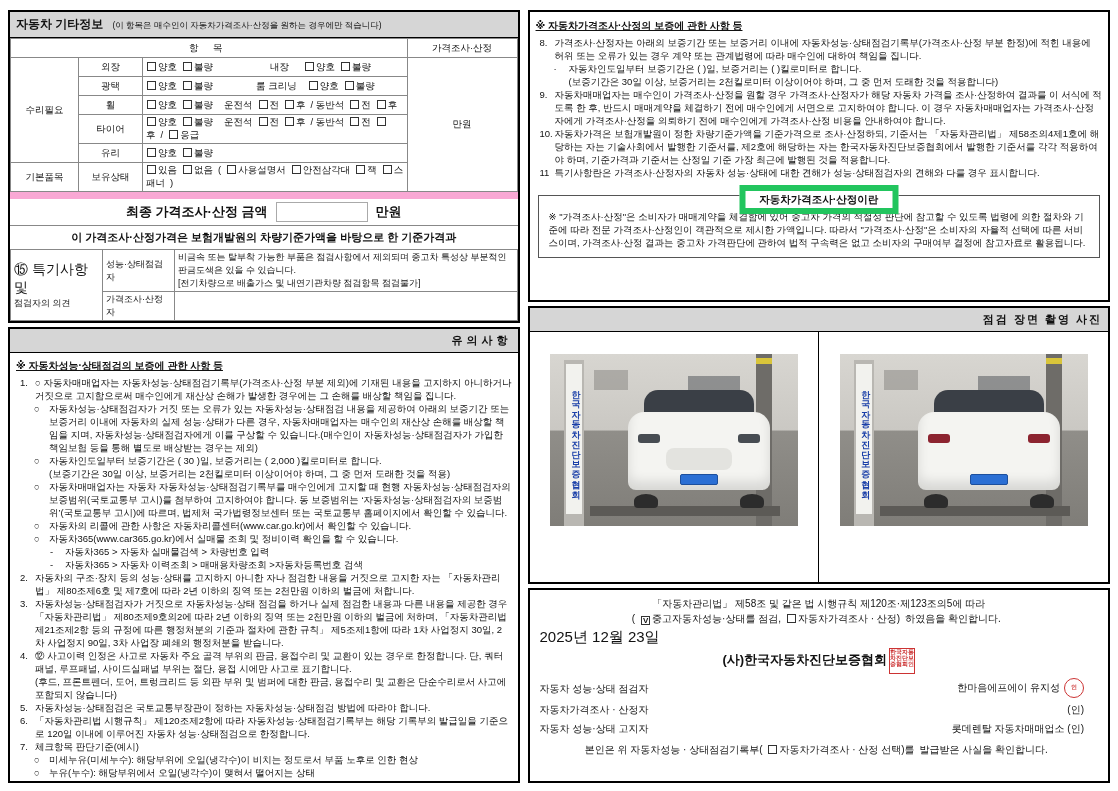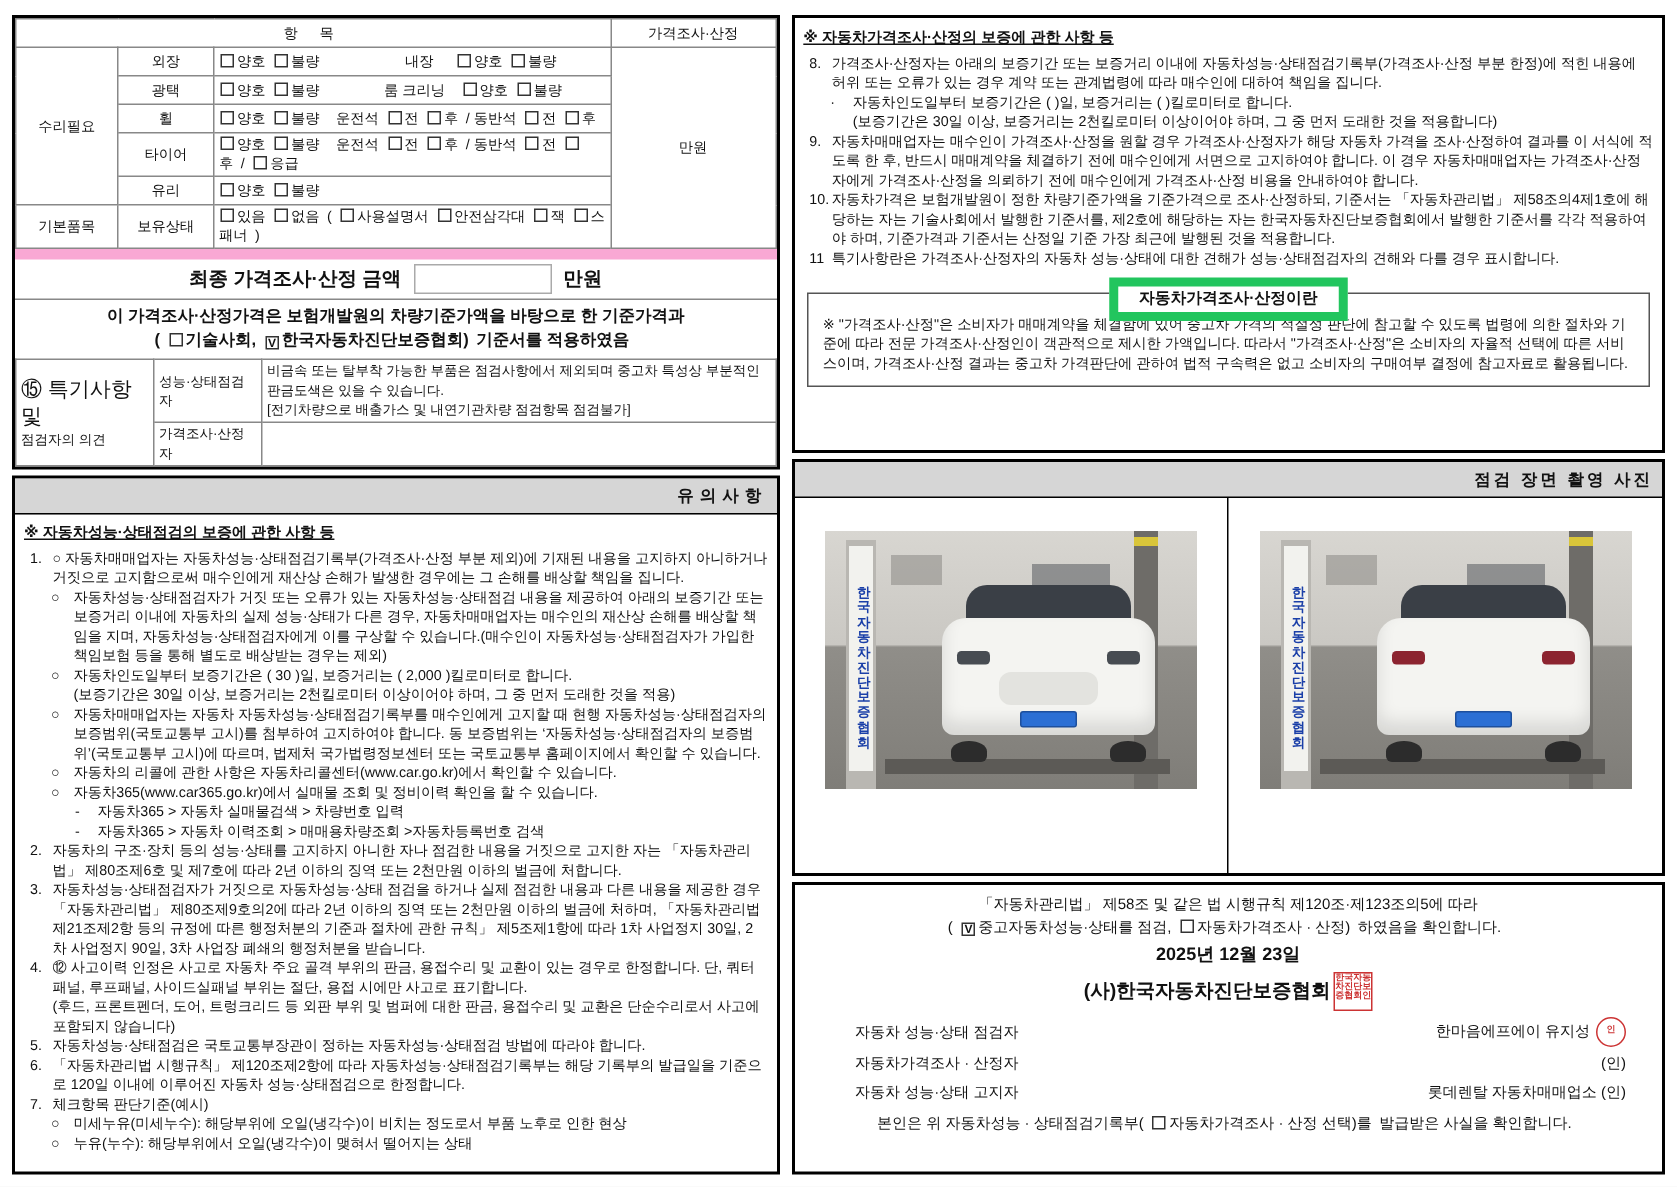--- a/index.html
+++ b/index.html
@@ -60,37 +60,41 @@
   .rear .car-light-l,.rear .car-light-r { background:#8c2430; }
   .car-plate { position:absolute; top:84px; left:52px; width:38px; height:11px; background:#2b6fd4; border-radius:2px; border:1px solid #1d4f9c; }
   .car-wheel-l,.car-wheel-r { position:absolute; bottom:-6px; width:24px; height:14px; background:#2c2c2c; border-radius:50% 50% 4px 4px; }
   .car-wheel-l { left:6px; } .car-wheel-r { right:6px; }
   .bg-prop1 { position:absolute; right:58px; top:22px; width:52px; height:28px; background:#55595f; opacity:.55; }
   .bg-prop2 { position:absolute; left:44px; top:16px; width:34px; height:20px; background:#9a989310; background:#84827d; opacity:.5; }
 
   
   .sig-body { padding:6px 10px 4px 10px; font-size:10px; line-height:15px; flex:1; display:flex; flex-direction:column; }
   .sig-center { text-align:center; }
-  .sig-date { text-align:center; font-weight:bold; font-size:12px; margin-top:3px; }
+  .sig-date { text-align:left; font-weight:normal; font-size:15px; margin-top:3px; }
   .sig-org { text-align:center; font-size:13px; font-weight:bold; margin-top:4px; position:relative; }
   .seal-sq { display:inline-block; width:26px; height:26px; border:1.5px solid #cc3333; color:#cc3333; font-size:6px; line-height:6px; overflow:hidden; vertical-align:middle; margin-left:2px; font-weight:bold; word-break:break-all; }
   .sig-row { display:flex; margin-top:4px; align-items:center; }
-  .sig-row .lbl { width:170px;text-align:center; }
+  .sig-row .lbl { width:170px; }
   .sig-row .val { flex:1; text-align:right; padding-right:14px; }
   .seal-round { display:inline-block; width:20px; height:20px; border:1.5px solid #cc3333; border-radius:50%; color:#cc3333; font-size:6px; line-height:17px; text-align:center; vertical-align:middle; margin-left:4px; overflow:hidden; font-weight:bold; }
   .sig-confirm { text-align:center; margin-top:6px; }
 </style>
 </head>
 <body>
 
 <div class="page">
 
   <div class="col col-left">
 
     <div class="sec">
+      <div class="gbar">
+        <span style="font-size:12px;">자동차 기타정보</span>
+        <span style="font-weight:normal; font-size:8.5px; margin-left:6px;">(이 항목은 매수인이 자동차가격조사·산정을 원하는 경우에만 적습니다)</span>
+      </div>
       <table class="tbl">
         <colgroup>
             <col style="width:68px">
             <col style="width:64px">
             <col>
             <col style="width:110px">
           </colgroup>
         <tbody id="repair-body">
             <tr>
               <td class="c" colspan="3" style="letter-spacing:6px;">항    목</td>
@@ -125,21 +129,20 @@
             </tr>
           </tbody>
       </table>
       <div class="final-row">
         <span>최종 가격조사·산정 금액</span>
         <span class="final-input"></span>
         <span>만원</span>
       </div>
       <div class="basis">
         <div>이 가격조사·산정가격은 보험개발원의 차량기준가액을 바탕으로 한 기준가격과</div>
-        <div id="basis-segs"><span class="cb-label">(</span><span class="cbx"></span><span class="cb-label">기술사회,</span><span class="cbx">V</span><span class="cb-label">한국자동차진단보증협회)</span><span class="cb-label">기준서를 적용하였음</span></div>
       </div>
       <table class="sp-tbl">
         <colgroup>
             <col style="width:92px">
             <col style="width:72px">
             <col>
           </colgroup>
         <tbody id="special-body">
             <tr>
               <td rowspan="2" class="c">

